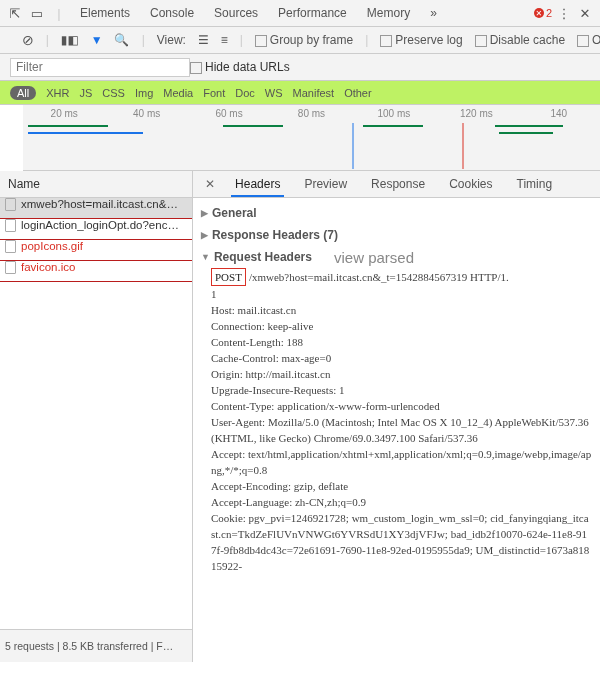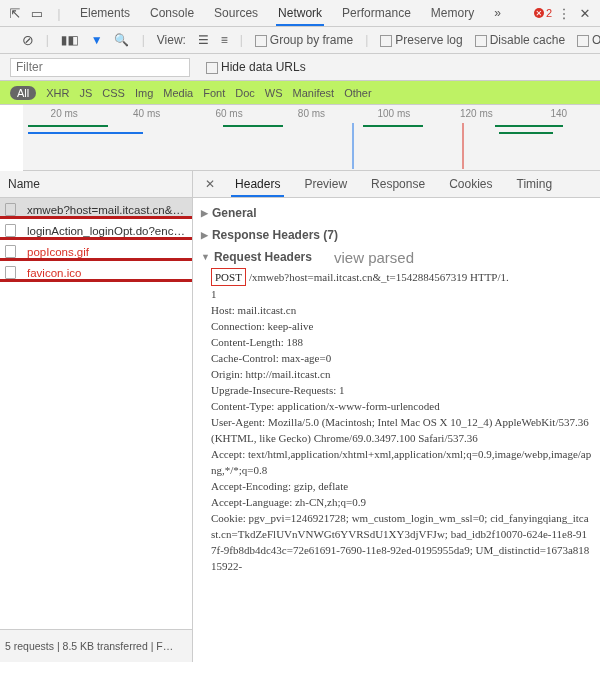--- a/index.html
+++ b/index.html
@@ -79,21 +79,21 @@
   .rec { width:11px; height:11px; border-radius:50%; background:#d93025; }
   .funnel { color:#1a73e8; }
   .chk { width:12px; height:12px; border:1px solid #999; display:inline-block; vertical-align:middle; margin-right:3px; }
   .row3 {
     display: flex;
     align-items: center;
     height: 27px;
     background: #f3f3f3;
     border-bottom: 1px solid #ccc;
     padding: 0 10px;
-    gap: 16px;
+    gap: 0;
   }
   .filter-input {
     width: 180px;
     height: 19px;
     border: 1px solid #ccc;
     background:#fff;
     padding: 0 5px;
     font-size: 12px;
     color:#888;
   }
@@ -132,24 +132,24 @@
     background:#fff;
   }
   .left-head {
     height:27px; border-bottom:1px solid #ccc;
     display:flex; align-items:center; padding-left:8px;
     background:#f3f3f3;
     font-size:12px; color:#333;
   }
   .req-list { flex:1; overflow:hidden; }
   .req-item {
-    height:21px; display:flex; align-items:flex-end; padding-left:5px;
+    height:21px; display:flex; align-items:flex-start; padding-left:5px;
     font-size:11.5px; white-space:nowrap; overflow:hidden; text-overflow:ellipsis;
-    border-bottom:3px solid #b91c1c;
-    gap:11px;
+    border-bottom:1px solid #b91c1c;
+    gap:5px;
   }
   .req-item .doc { width:11px; height:13px; border:1px solid #aaa; border-radius:1px; flex-shrink:0; }
   .req-item.sel { background:#ddd; }
   .req-item.red { color:#d93025; }
   .status-bar {
     height:23px; border-top:1px solid #ccc; background:#f3f3f3;
     font-size:10.5px; color:#555; display:flex; align-items:center; padding:16px 5px;
     white-space:nowrap; overflow:hidden;margin-top:48px;
   }
   .right { flex:1; display:flex; flex-direction:column; overflow:hidden; }
@@ -189,21 +189,20 @@
 <body>
 
 <div class="topbar">
   <span class="ico">⇱</span>
   <span class="ico">▭</span>
   <span class="ico" style="color:#ccc">|</span>
   <div class="tabs">
     <div class="tab">Elements</div>
     <div class="tab">Console</div>
     <div class="tab">Sources</div>
-    <div class="tab active">Network</div>
     <div class="tab">Performance</div>
     <div class="tab">Memory</div>
     <div class="tab">»</div>
   </div>
   <div class="err-badge">
     <span class="dot">✕</span>
     <span>2</span>
   </div>
   <span class="ico vdots">⋮</span>
   <span class="ico">✕</span>

